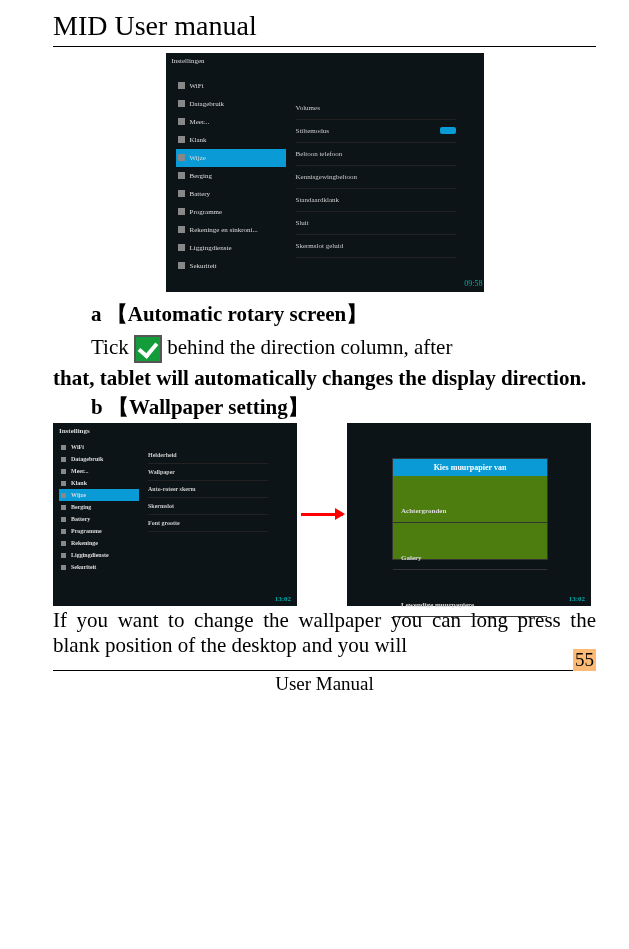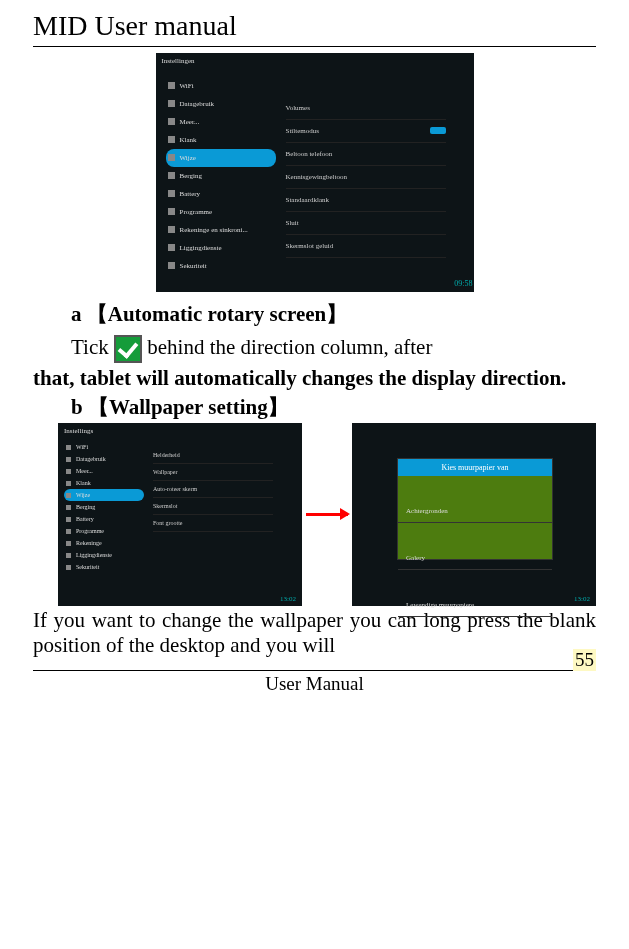--- a/index.html
+++ b/index.html
@@ -4,21 +4,21 @@
 <style>
   body {
     margin: 0;
     padding: 0;
     font-family: "Times New Roman", serif;
     width: 629px;
     background: white;
     color: black;
   }
   .page {
-    padding: 10px 33px 0 33px;
+    padding: 10px 33px 0 53px;
   }
   .doc-title {
     font-size: 28px;
     font-weight: normal;
     margin: 0 0 4px 0;
   }
   .hr {
     border: none;
     border-top: 1.5px solid black;
     margin: 0 0 6px 0;
@@ -52,21 +52,20 @@
     content: "";
     position: absolute;
     left: 2px;
     top: 5px;
     width: 7px;
     height: 7px;
     background: #888;
   }
   .sidebar-item1.sel {
     background: #0a9ad6;
-    border-radius: 8px;
   }
   .content1 {
     position: absolute;
     left: 130px;
     top: 44px;
     width: 160px;
     font-size: 7px;
     color: #ccc;
   }
   .content-row1 { padding: 7px 0; border-bottom: 1px solid #222; }
@@ -119,22 +118,23 @@
     top: 2px;
     width: 8px;
     height: 14px;
     border: solid white;
     border-width: 0 4px 4px 0;
     transform: rotate(40deg);
   }
   .two-shots {
     display: flex;
     align-items: center;
-    justify-content: flex-end;
+    justify-content: flex-start;
     margin: 2px 0 2px 0;
+    font-weight: bold;
   }
   .arrow {
     width: 42px;
     height: 3px;
     background: red;
     position: relative;
     margin: 0 4px;
   }
   .arrow::after {
     content: "";
@@ -207,21 +207,21 @@
   .footer-label {
     text-align: center;
     font-size: 19px;
     margin-top: 0;
   }
   .page-num {
     position: absolute;
     right: 0;
     top: -22px;
     font-size: 19px;
-    background: #fef9c3;
+    background: #fdba74;
     padding: 0 2px;
   }
 </style>
 </head>
 <body>
 
 <div class="page">
   <h1 class="doc-title">MID User manual</h1>
   <hr class="hr">
 

